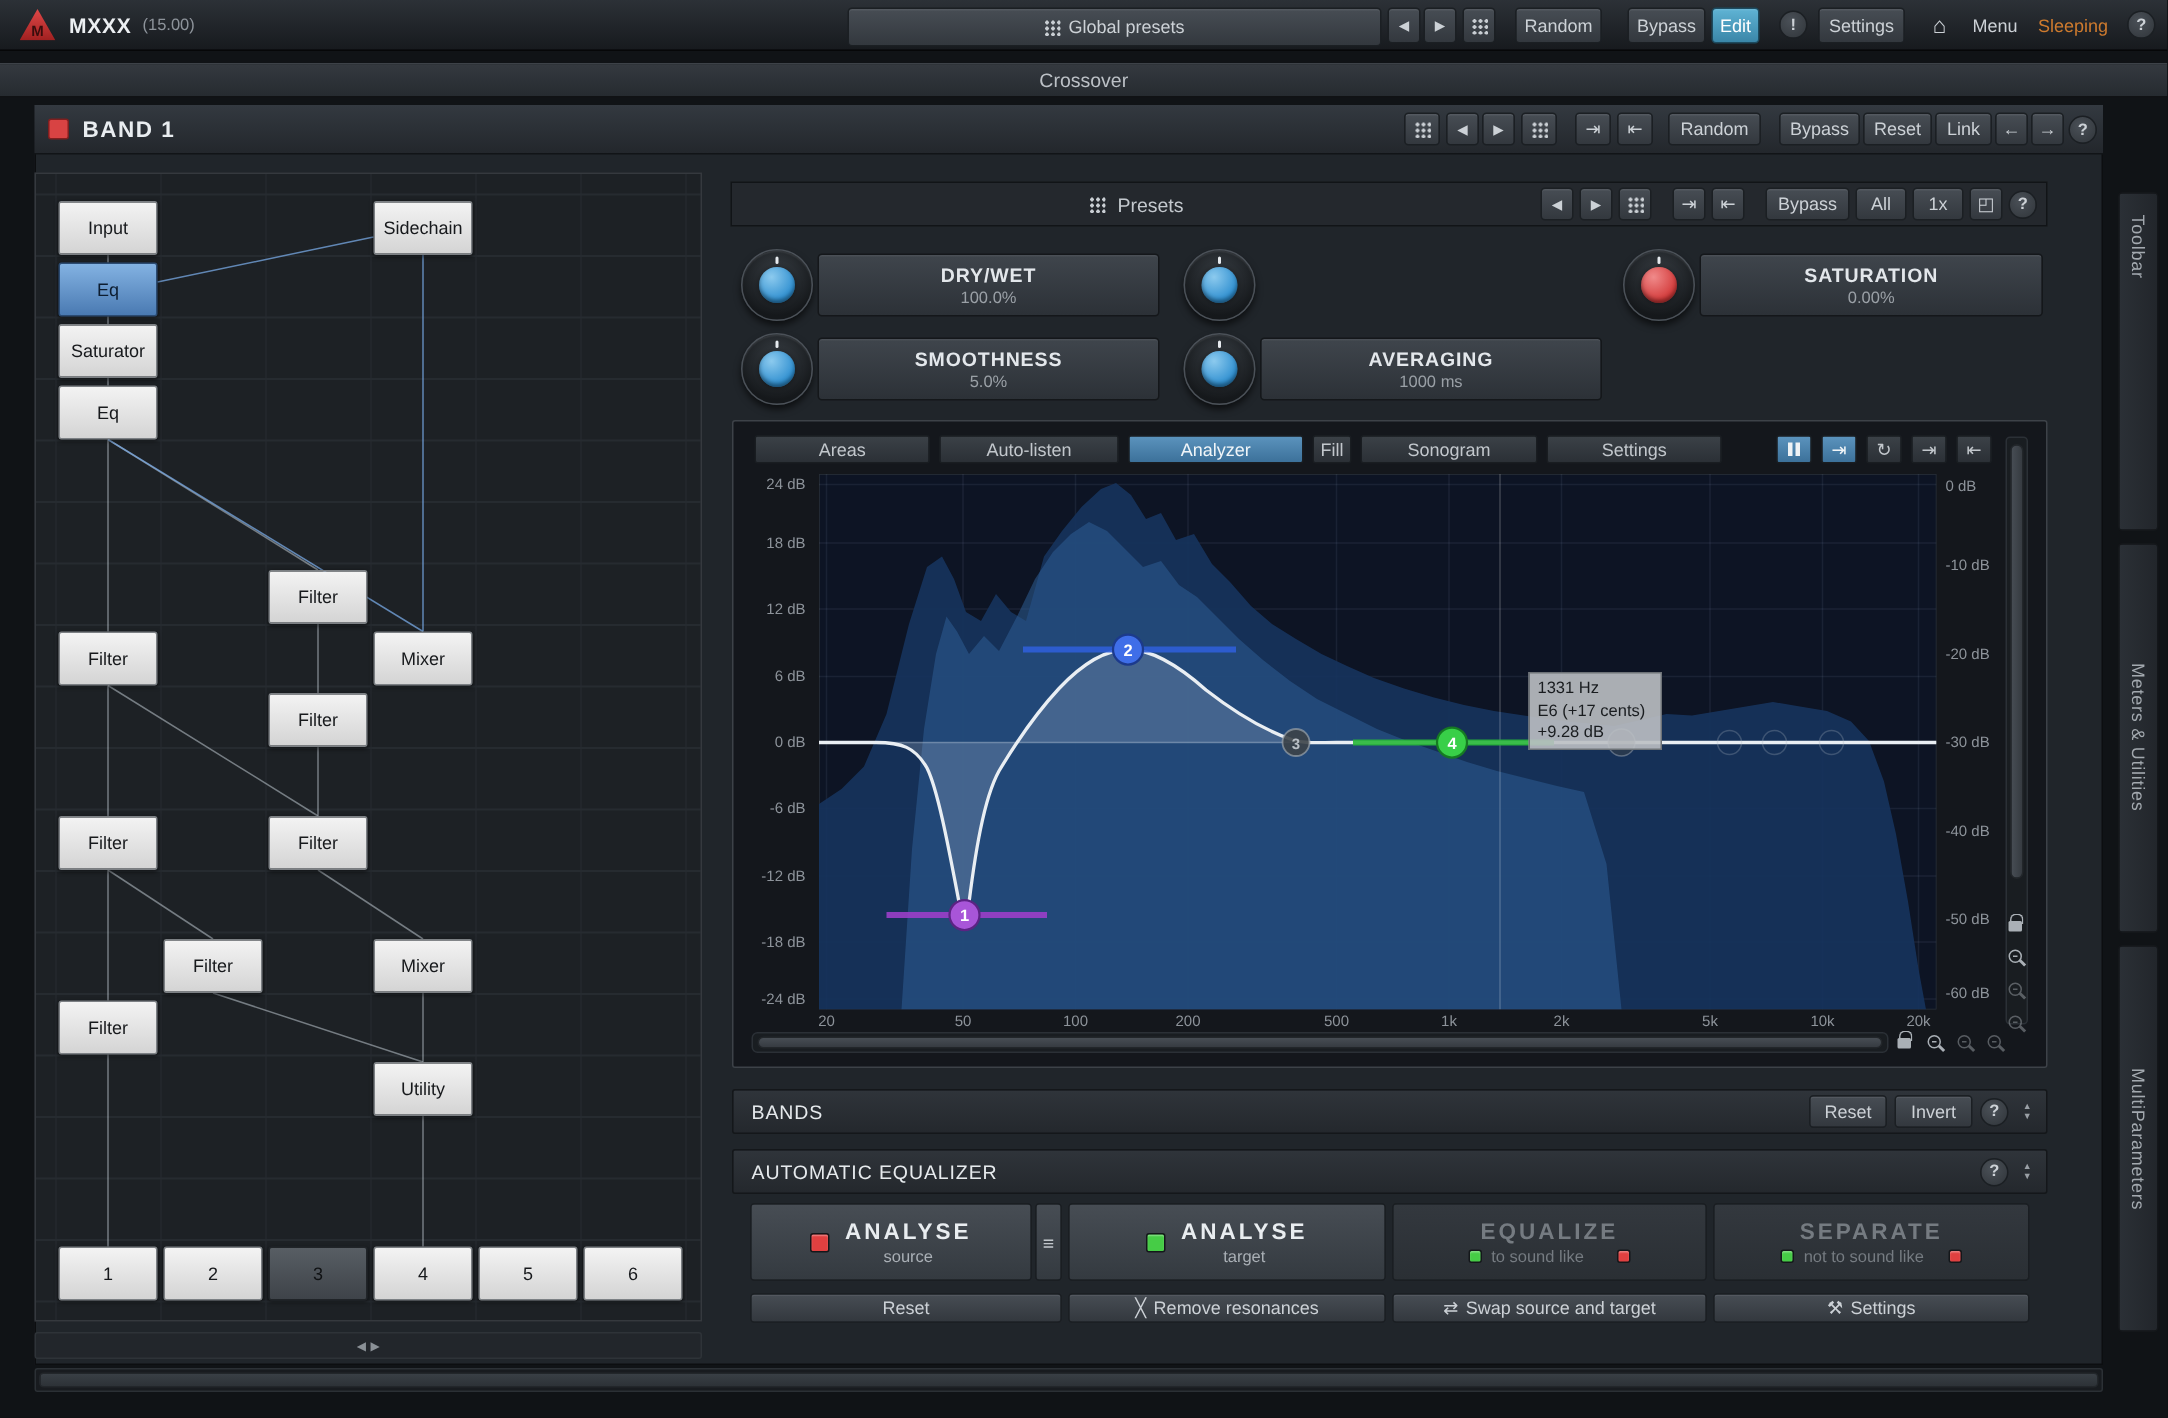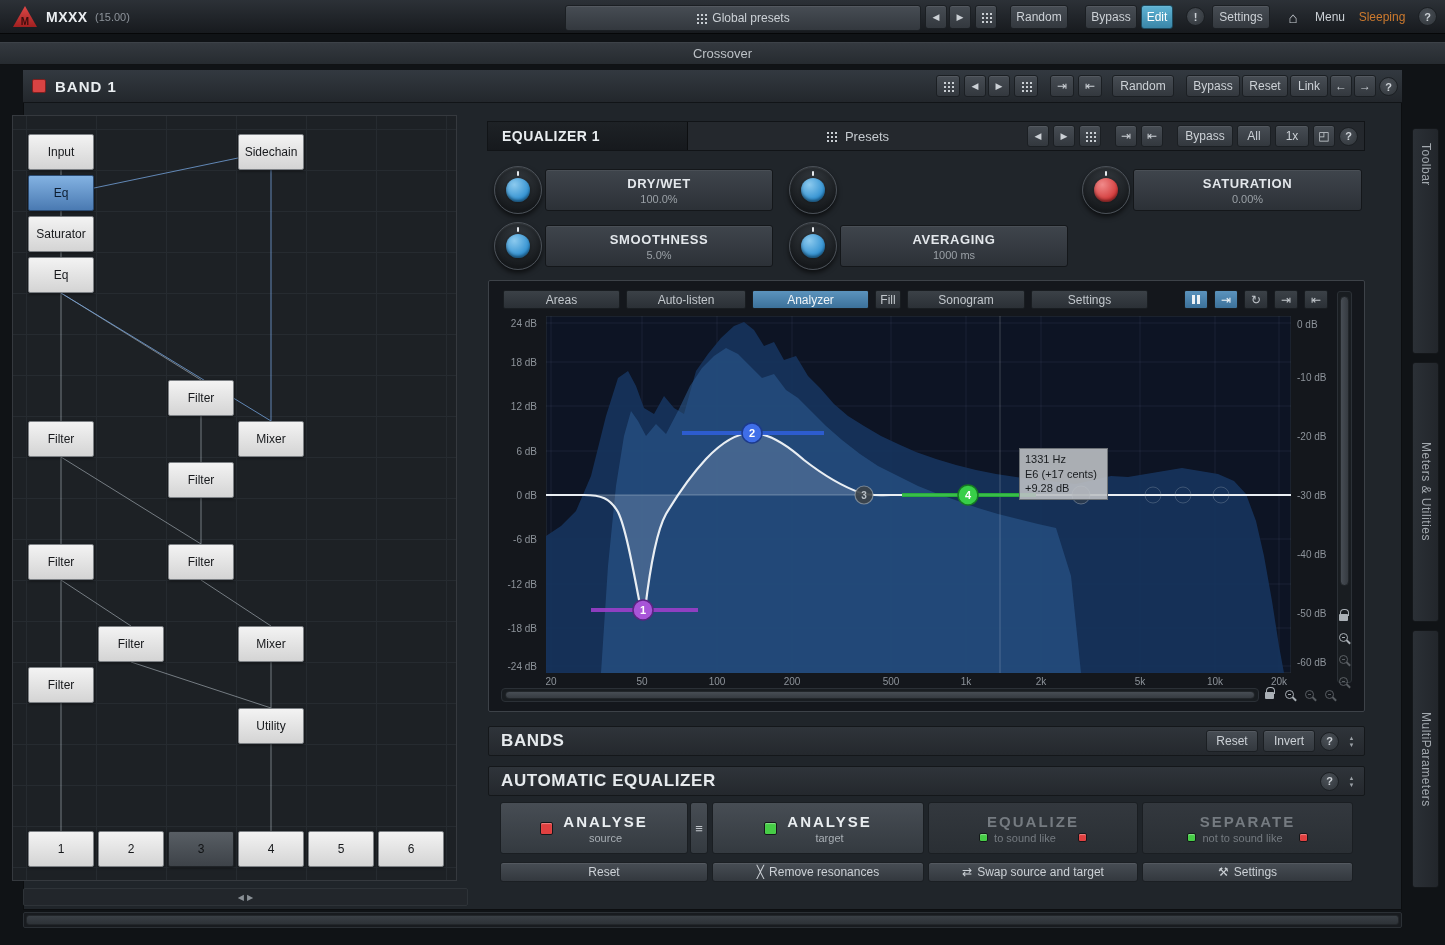--- a/index.html
+++ b/index.html
@@ -63,21 +63,21 @@
   
   .main-bg { left:23px; top:70px; width:1379px; height:840px; background:#20252a; border:1px solid #0c0e10; }
   .band-header { left:23px; top:70px; width:1379px; height:33px;
       background:linear-gradient(#333940,#23272c); border-bottom:1px solid #111417;
       display:flex; align-items:center; }
   .band-red { width:14px; height:14px; border-radius:2px; background:#d84343; border:1px solid #7e1f1f; margin-left:9px; }
   .band-title { margin-left:9px; font-size:15px; font-weight:bold; color:#e9edf0; letter-spacing:1px; }
   .bh { position:absolute; top:75px; }
 
   
-  .node-panel { left:12px; top:115px; width:445px; height:766px; background:#1d2125;
+  .node-panel { left:23px; top:115px; width:445px; height:766px; background:#1d2125;
       border:1px solid #35393e;
       background-image:linear-gradient(#262b30 1px,transparent 1px),linear-gradient(90deg,#262b30 1px,transparent 1px);
       background-size:70px 41px; background-position:13px 13px; }
   .node { position:absolute; width:66px; height:36px; background:linear-gradient(#f3f3f3,#d4d4d4);
       border:1px solid #7c8084; border-radius:2px; color:#17191c; font-size:12px;
       display:flex; align-items:center; justify-content:center; box-shadow:0 1px 3px rgba(0,0,0,.55); }
   .node.selected { background:linear-gradient(#83b2e2,#4a7ab2); color:#0d1d30; border-color:#2b4b72; }
   .node.slot-active { background:linear-gradient(#585e64,#3e4349); color:#101214; border-color:#202428; }
   .panel-handle { left:23px; top:888px; width:445px; height:18px; background:#22262b; border:1px solid #2e3338;
       border-radius:2px; display:flex; align-items:center; justify-content:center; gap:3px; color:#8a9096; font-size:8px; }
@@ -124,21 +124,21 @@
       border:1px solid #2b3036; border-radius:4px; }
   .hscroll .thumb { position:absolute; left:3px; top:2px; right:3px; height:8px;
       background:linear-gradient(#474d54,#363b41); border-radius:4px; border:1px solid #22262a; }
   .tooltip { position:absolute; left:530px; top:167px; width:89px; background:rgba(187,191,195,.9);
       border:1px solid #6d7277; padding:3px 5px; font-size:11px; color:#191c1f; line-height:1.32; z-index:5; }
 
   
   .section-bar { position:absolute; left:488px; width:877px; height:30px;
       background:linear-gradient(#2f343a,#24282d); border:1px solid #14171a; border-radius:2px;
       display:flex; align-items:center; }
-  .section-title { padding-left:12px; font-size:17px; font-weight:bold; color:#e6eaed; letter-spacing:.6px; }
+  .section-title { padding-left:12px; font-size:13px; font-weight:normal; color:#e6eaed; letter-spacing:.6px; }
   .bar-right { margin-left:auto; display:flex; align-items:center; gap:5px; padding-right:5px; }
 
   .big-btn { position:absolute; top:802px; height:52px; background:linear-gradient(#474d54,#343a40);
       border:1px solid #1a1e22; border-radius:3px; display:flex; align-items:center; justify-content:center; gap:10px; }
   .big-btn .col { display:flex; flex-direction:column; align-items:center; gap:2px; }
   .big-title { font-size:15px; font-weight:bold; letter-spacing:2px; color:#e9edf0; }
   .big-sub { font-size:11px; color:#a9afb5; display:flex; align-items:center; gap:6px; }
   .big-btn.dim { background:linear-gradient(#33383e,#2a2f34); }
   .big-btn.dim .big-title { color:#757b81; }
   .big-btn.dim .big-sub { color:#757b81; }
@@ -298,21 +298,20 @@
     <div class="node" style="left:225px;top:715px;">4</div>
     <div class="node" style="left:295px;top:715px;">5</div>
     <div class="node" style="left:365px;top:715px;">6</div>
   </div>
   <div class="abs panel-handle">
     <span>◀</span>
     <span>▶</span>
   </div>
 
   <div class="abs eq-header">
-    <div class="eq-title-tab">EQUALIZER 1</div>
     <div class="eq-presets">
       <span class="dot-grid"></span>
       <span>Presets</span>
     </div>
     <div class="eq-btns">
       <div class="btn icon sm" style="width:22px;">
           <span class="tri">◀</span>
         </div>
       <div class="btn icon sm" style="width:22px;">
           <span class="tri">▶</span>

